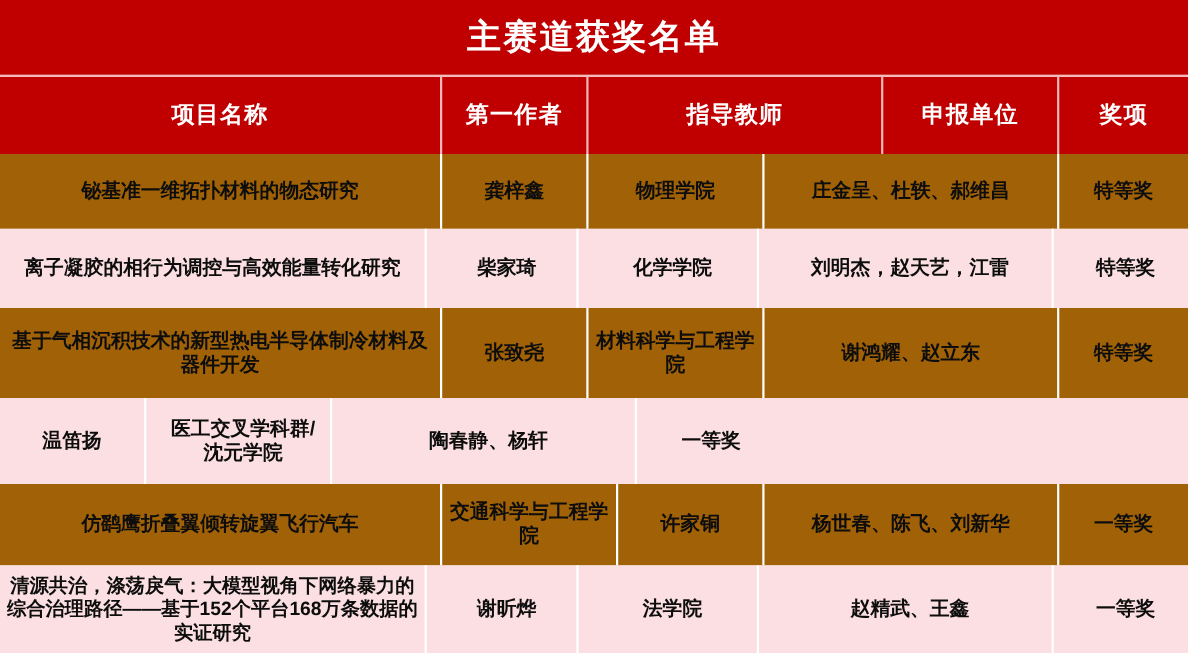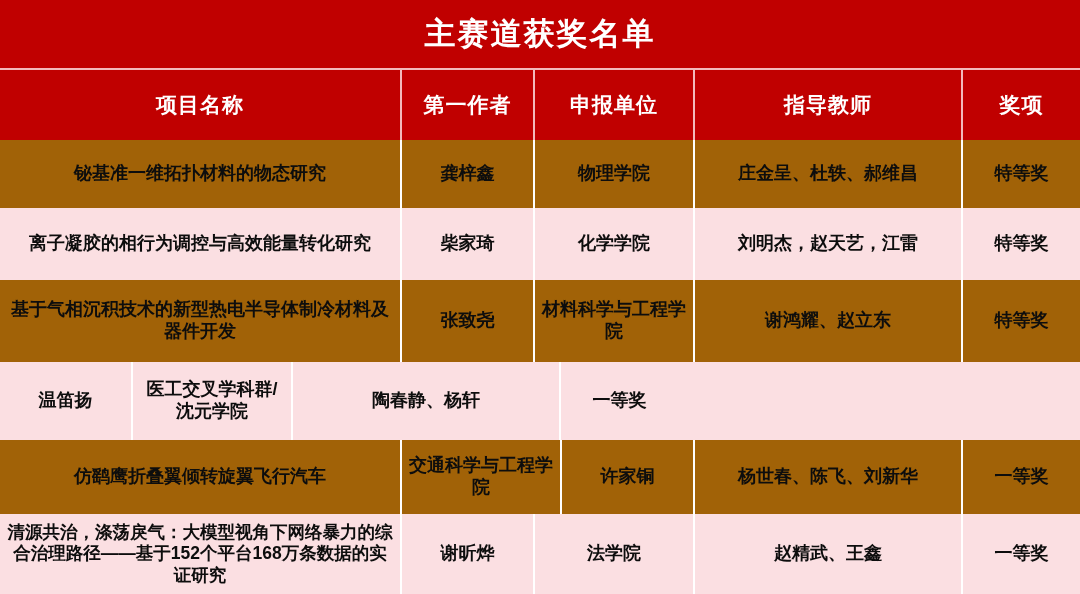--- a/index.html
+++ b/index.html
@@ -63,43 +63,43 @@
   .header-row{border-top:2px solid #f3b9bb;}
 
   
   .data-row .cell{
     color:#0d0d0d;
     font-size:18px;
     border-right:2px solid #ffffff;
   }
   .data-row .cell:last-child{border-right:none;}
   .shade-dark{background:#a16207;}
-  .shade-light{background:#fbdfe2;}
+  .shade-light{background:#fbdfe2;gap:9px;}
 
   .r1{height:68px;flex:0 0 68px;}
   .r2{height:72px;flex:0 0 72px;}
   .r3{height:82px;flex:0 0 82px;}
   .r4{height:78px;flex:0 0 78px;}
   .r5{height:74px;flex:0 0 74px;}
   .r6{height:80px;flex:0 0 80px;}
 
   .c-title.tight{font-size:17.5px;}
 </style>
 </head>
 <body>
 
 <div class="sheet">
 
   <div class="title-bar">主赛道获奖名单</div>
 
   <div class="row header-row">
     <div class="cell c-title">项目名称</div>
     <div class="cell c-author">第一作者</div>
+    <div class="cell c-advisor">指导教师</div>
     <div class="cell c-unit">申报单位</div>
-    <div class="cell c-advisor">指导教师</div>
     <div class="cell c-award">奖项</div>
   </div>
 
   <div class="row data-row shade-dark r1">
     <div class="cell c-title">铋基准一维拓扑材料的物态研究</div>
     <div class="cell c-author">龚梓鑫</div>
     <div class="cell c-unit">物理学院</div>
     <div class="cell c-advisor">庄金呈、杜轶、郝维昌</div>
     <div class="cell c-award">特等奖</div>
   </div>

